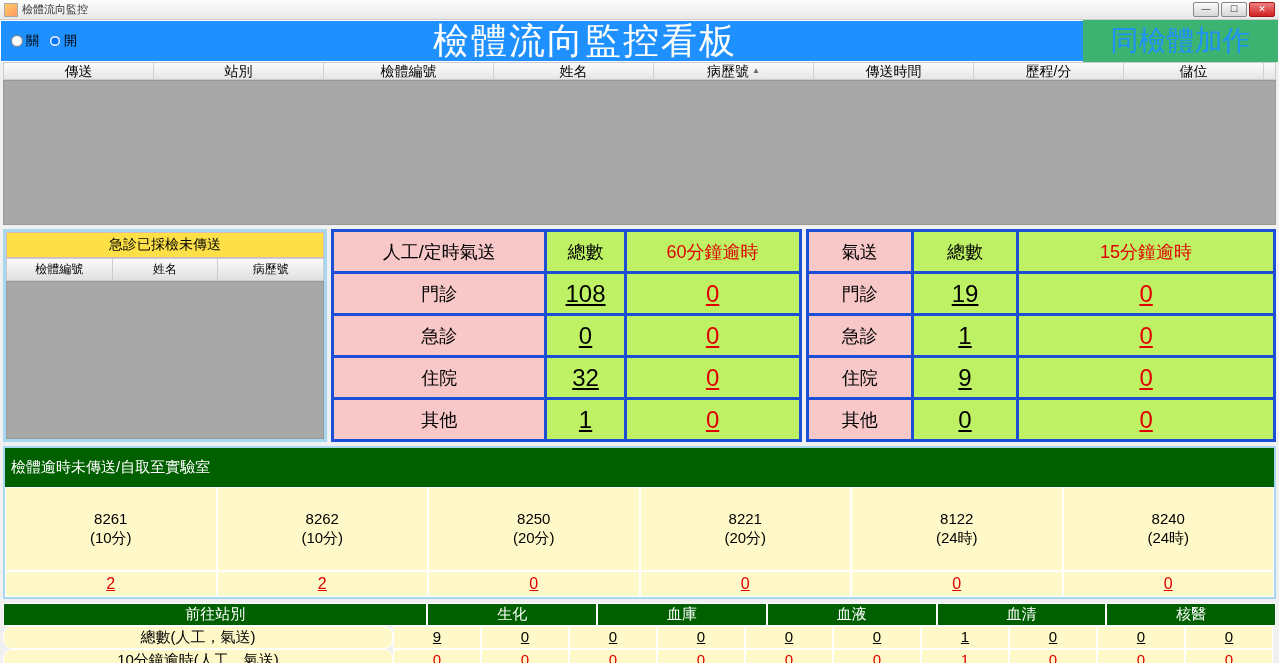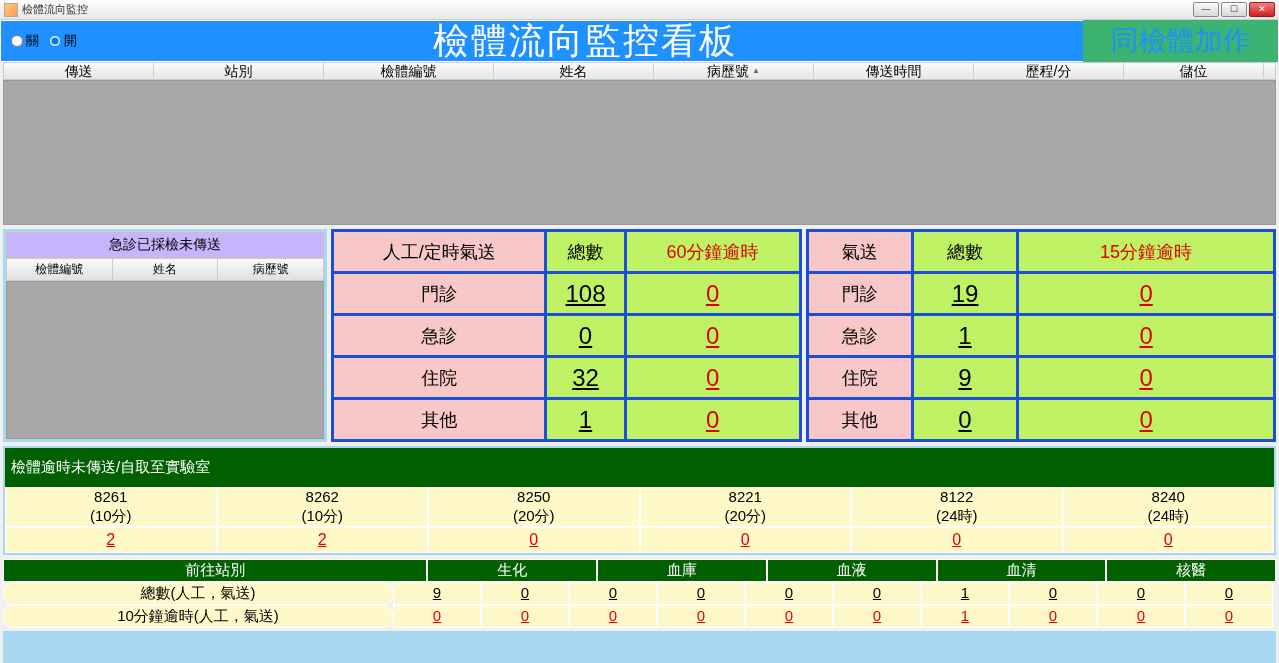--- a/index.html
+++ b/index.html
@@ -115,21 +115,21 @@
     margin: 4px 3px 0 3px;
     gap: 4px;
   }
   .left-panel {
     width: 324px;
     background: #a8d8f0;
     border: 1px solid #a8d8f0;
     padding: 2px;
   }
   .left-panel .lp-title {
-    background: #c4b5fd;
+    background: #fde047;
     border: 1px solid #d8b8b8;
     text-align: center;
     font-size: 14px;
     padding: 3px 0;
   }
   .left-panel .lp-head {
     display: flex;
     background: linear-gradient(180deg,#fafafa,#e0e0e0);
     border: 1px solid #ccc;
     font-size: 12px;
@@ -182,21 +182,21 @@
     padding: 10px 6px;
   }
   .band-row {
     display: flex;
   }
   .band-cell {
     flex: 1;
     background: #fff8c8;
     border: 1px solid #fff;
     text-align: center;
-    padding: 0 0;
+    padding: 22px 0;
     font-size: 15px;
     line-height: 1.25;
   }
   .band-cell.small { padding: 2px 0; }
   
   .dest-wrap {
     margin: 4px 3px 0 3px;
   }
   .dest-head {
     display: flex;

